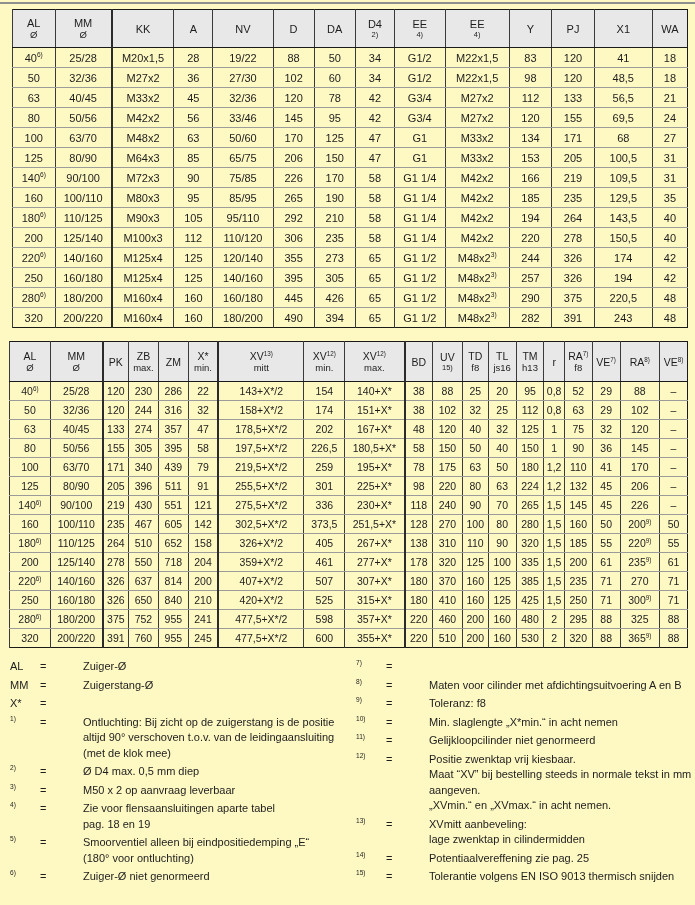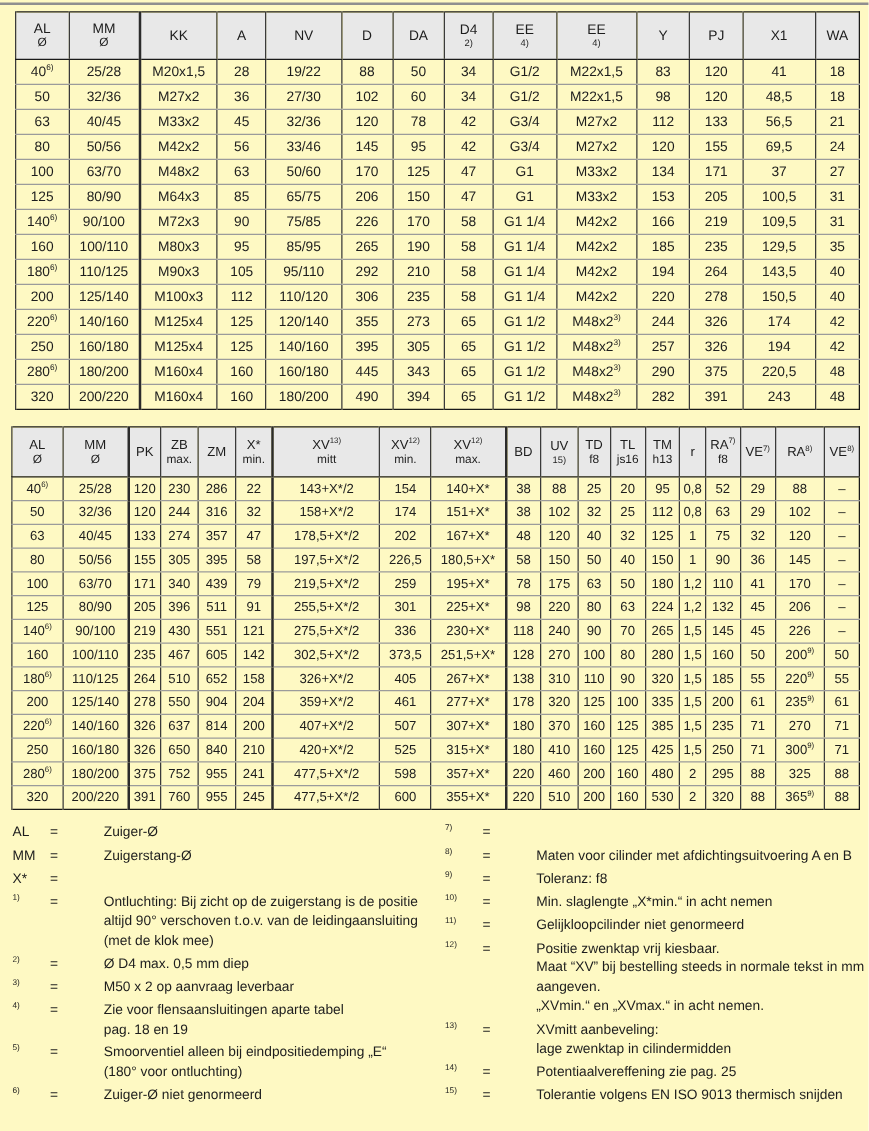--- a/index.html
+++ b/index.html
@@ -185,21 +185,21 @@
           <td>M48x2</td>
           <td>63</td>
           <td>50/60</td>
           <td>170</td>
           <td>125</td>
           <td>47</td>
           <td>G1</td>
           <td>M33x2</td>
           <td>134</td>
           <td>171</td>
-          <td>37</td>
+          <td>68</td>
           <td>27</td>
         </tr>
         <tr>
           <td>125</td>
           <td class="gsep">80/90</td>
           <td>M64x3</td>
           <td>85</td>
           <td>65/75</td>
           <td>206</td>
           <td>150</td>
@@ -307,21 +307,21 @@
           <td>194</td>
           <td>42</td>
         </tr>
         <tr>
           <td>280<sup>6)</sup></td>
           <td class="gsep">180/200</td>
           <td>M160x4</td>
           <td>160</td>
           <td>160/180</td>
           <td>445</td>
-          <td>343</td>
+          <td>426</td>
           <td>65</td>
           <td>G1 1/2</td>
           <td>M48x2<sup>3)</sup></td>
           <td>290</td>
           <td>375</td>
           <td>220,5</td>
           <td>48</td>
         </tr>
         <tr>
           <td>320</td>
@@ -625,21 +625,21 @@
           <td>185</td>
           <td>55</td>
           <td>220<sup>9)</sup></td>
           <td>55</td>
         </tr>
         <tr>
           <td>200</td>
           <td class="gsep">125/140</td>
           <td>278</td>
           <td>550</td>
-          <td>904</td>
+          <td>718</td>
           <td class="gsep">204</td>
           <td>359+X*/2</td>
           <td>461</td>
           <td class="gsep">277+X*</td>
           <td>178</td>
           <td>320</td>
           <td>125</td>
           <td>100</td>
           <td>335</td>
           <td>1,5</td>

